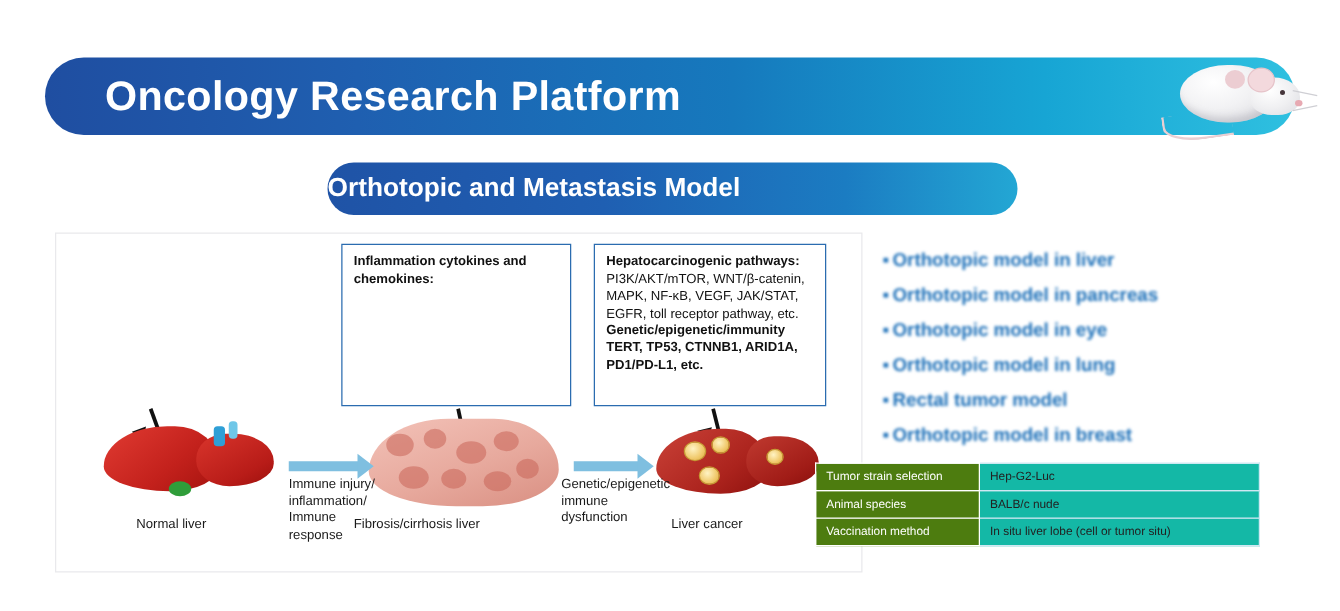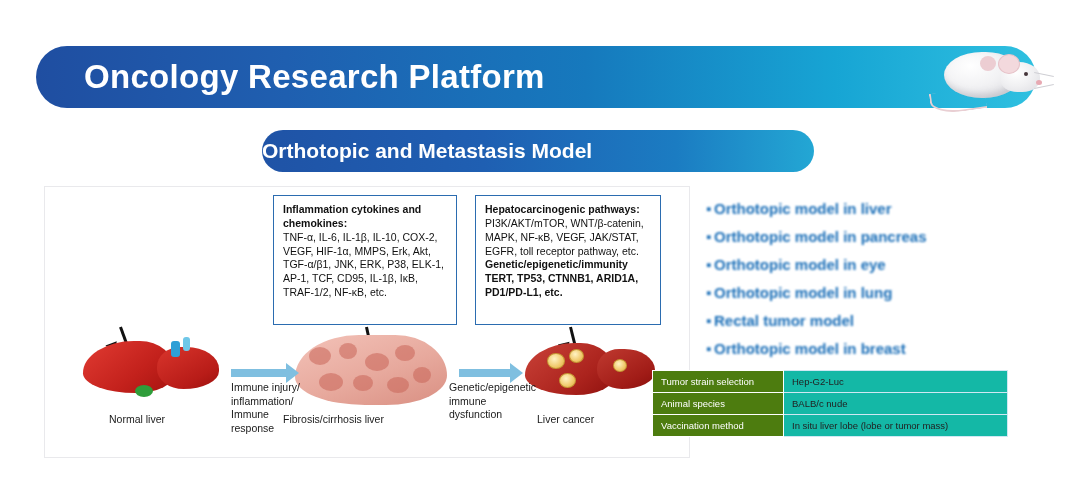--- a/index.html
+++ b/index.html
@@ -341,21 +341,20 @@
   </div>
 
   <div class="subtitle-pill"></div>
   <div class="subtitle-text">Orthotopic and Metastasis  Model</div>
 
   <div class="figure-panel">
 
 
     <div class="infobox b2">
       <div class="hdr">Inflammation cytokines and chemokines:</div>
-      <div>TNF-α, IL-6, IL-1β, IL-10, COX-2, VEGF, HIF-1α, MMPS, Erk, Akt, TGF-α/β1, JNK, ERK, P38, ELK-1, AP-1, TCF, CD95, IL-1β, IκB, TRAF-1/2, NF-κB, etc.</div>
     </div>
 
     <div class="infobox b3">
       <div class="hdr">Hepatocarcinogenic pathways:</div>
       <div>PI3K/AKT/mTOR, WNT/β-catenin, MAPK, NF-κB, VEGF, JAK/STAT, EGFR, toll receptor pathway, etc.</div>
       <div class="hdr">Genetic/epigenetic/immunity</div>
       <div class="hdr">TERT, TP53, CTNNB1, ARID1A, PD1/PD-L1, etc.</div>
     </div>
 
     <div>
@@ -436,18 +435,18 @@
         <tr>
       <td class="k">Tumor strain selection</td>
       <td class="v">Hep-G2-Luc</td>
     </tr>
     <tr>
       <td class="k">Animal species</td>
       <td class="v">BALB/c nude</td>
     </tr>
     <tr>
       <td class="k">Vaccination method</td>
-      <td class="v">In situ liver lobe (lobe or tumor mass)</td>
+      <td class="v">In situ liver lobe (cell or tumor situ)</td>
     </tr>
   </tbody>
     </table>
 
 </div>
 
 </body></html>

